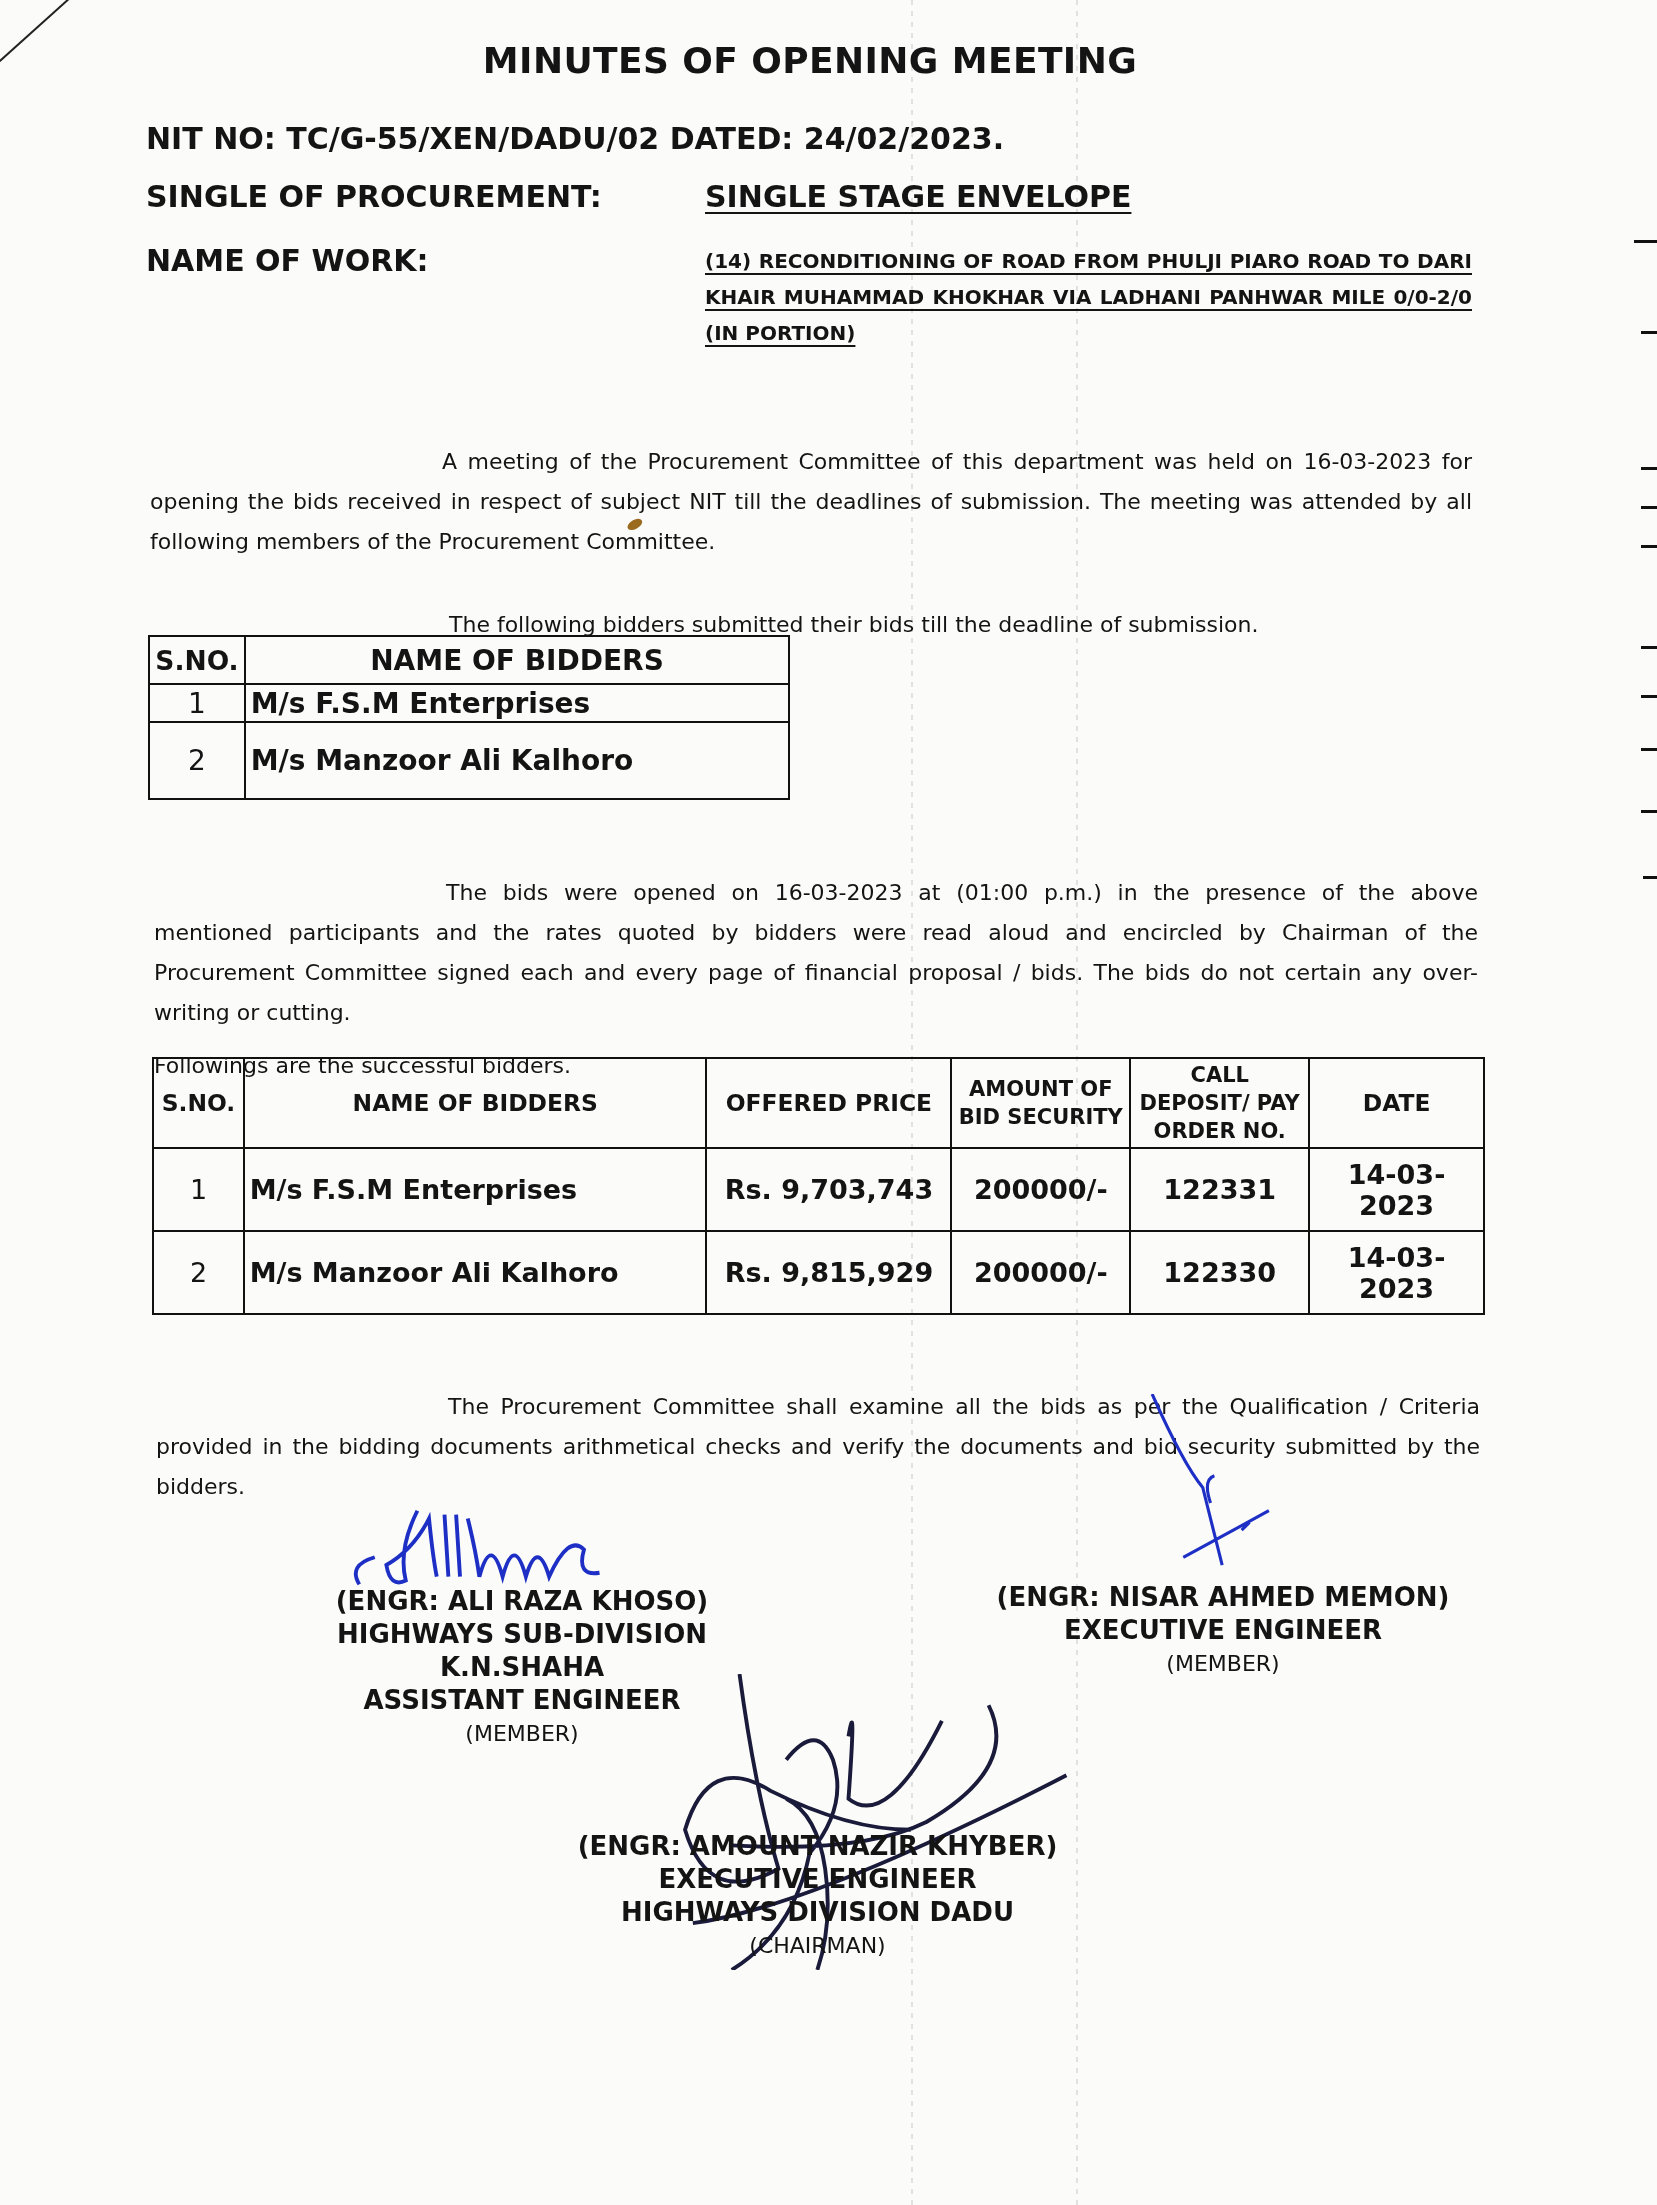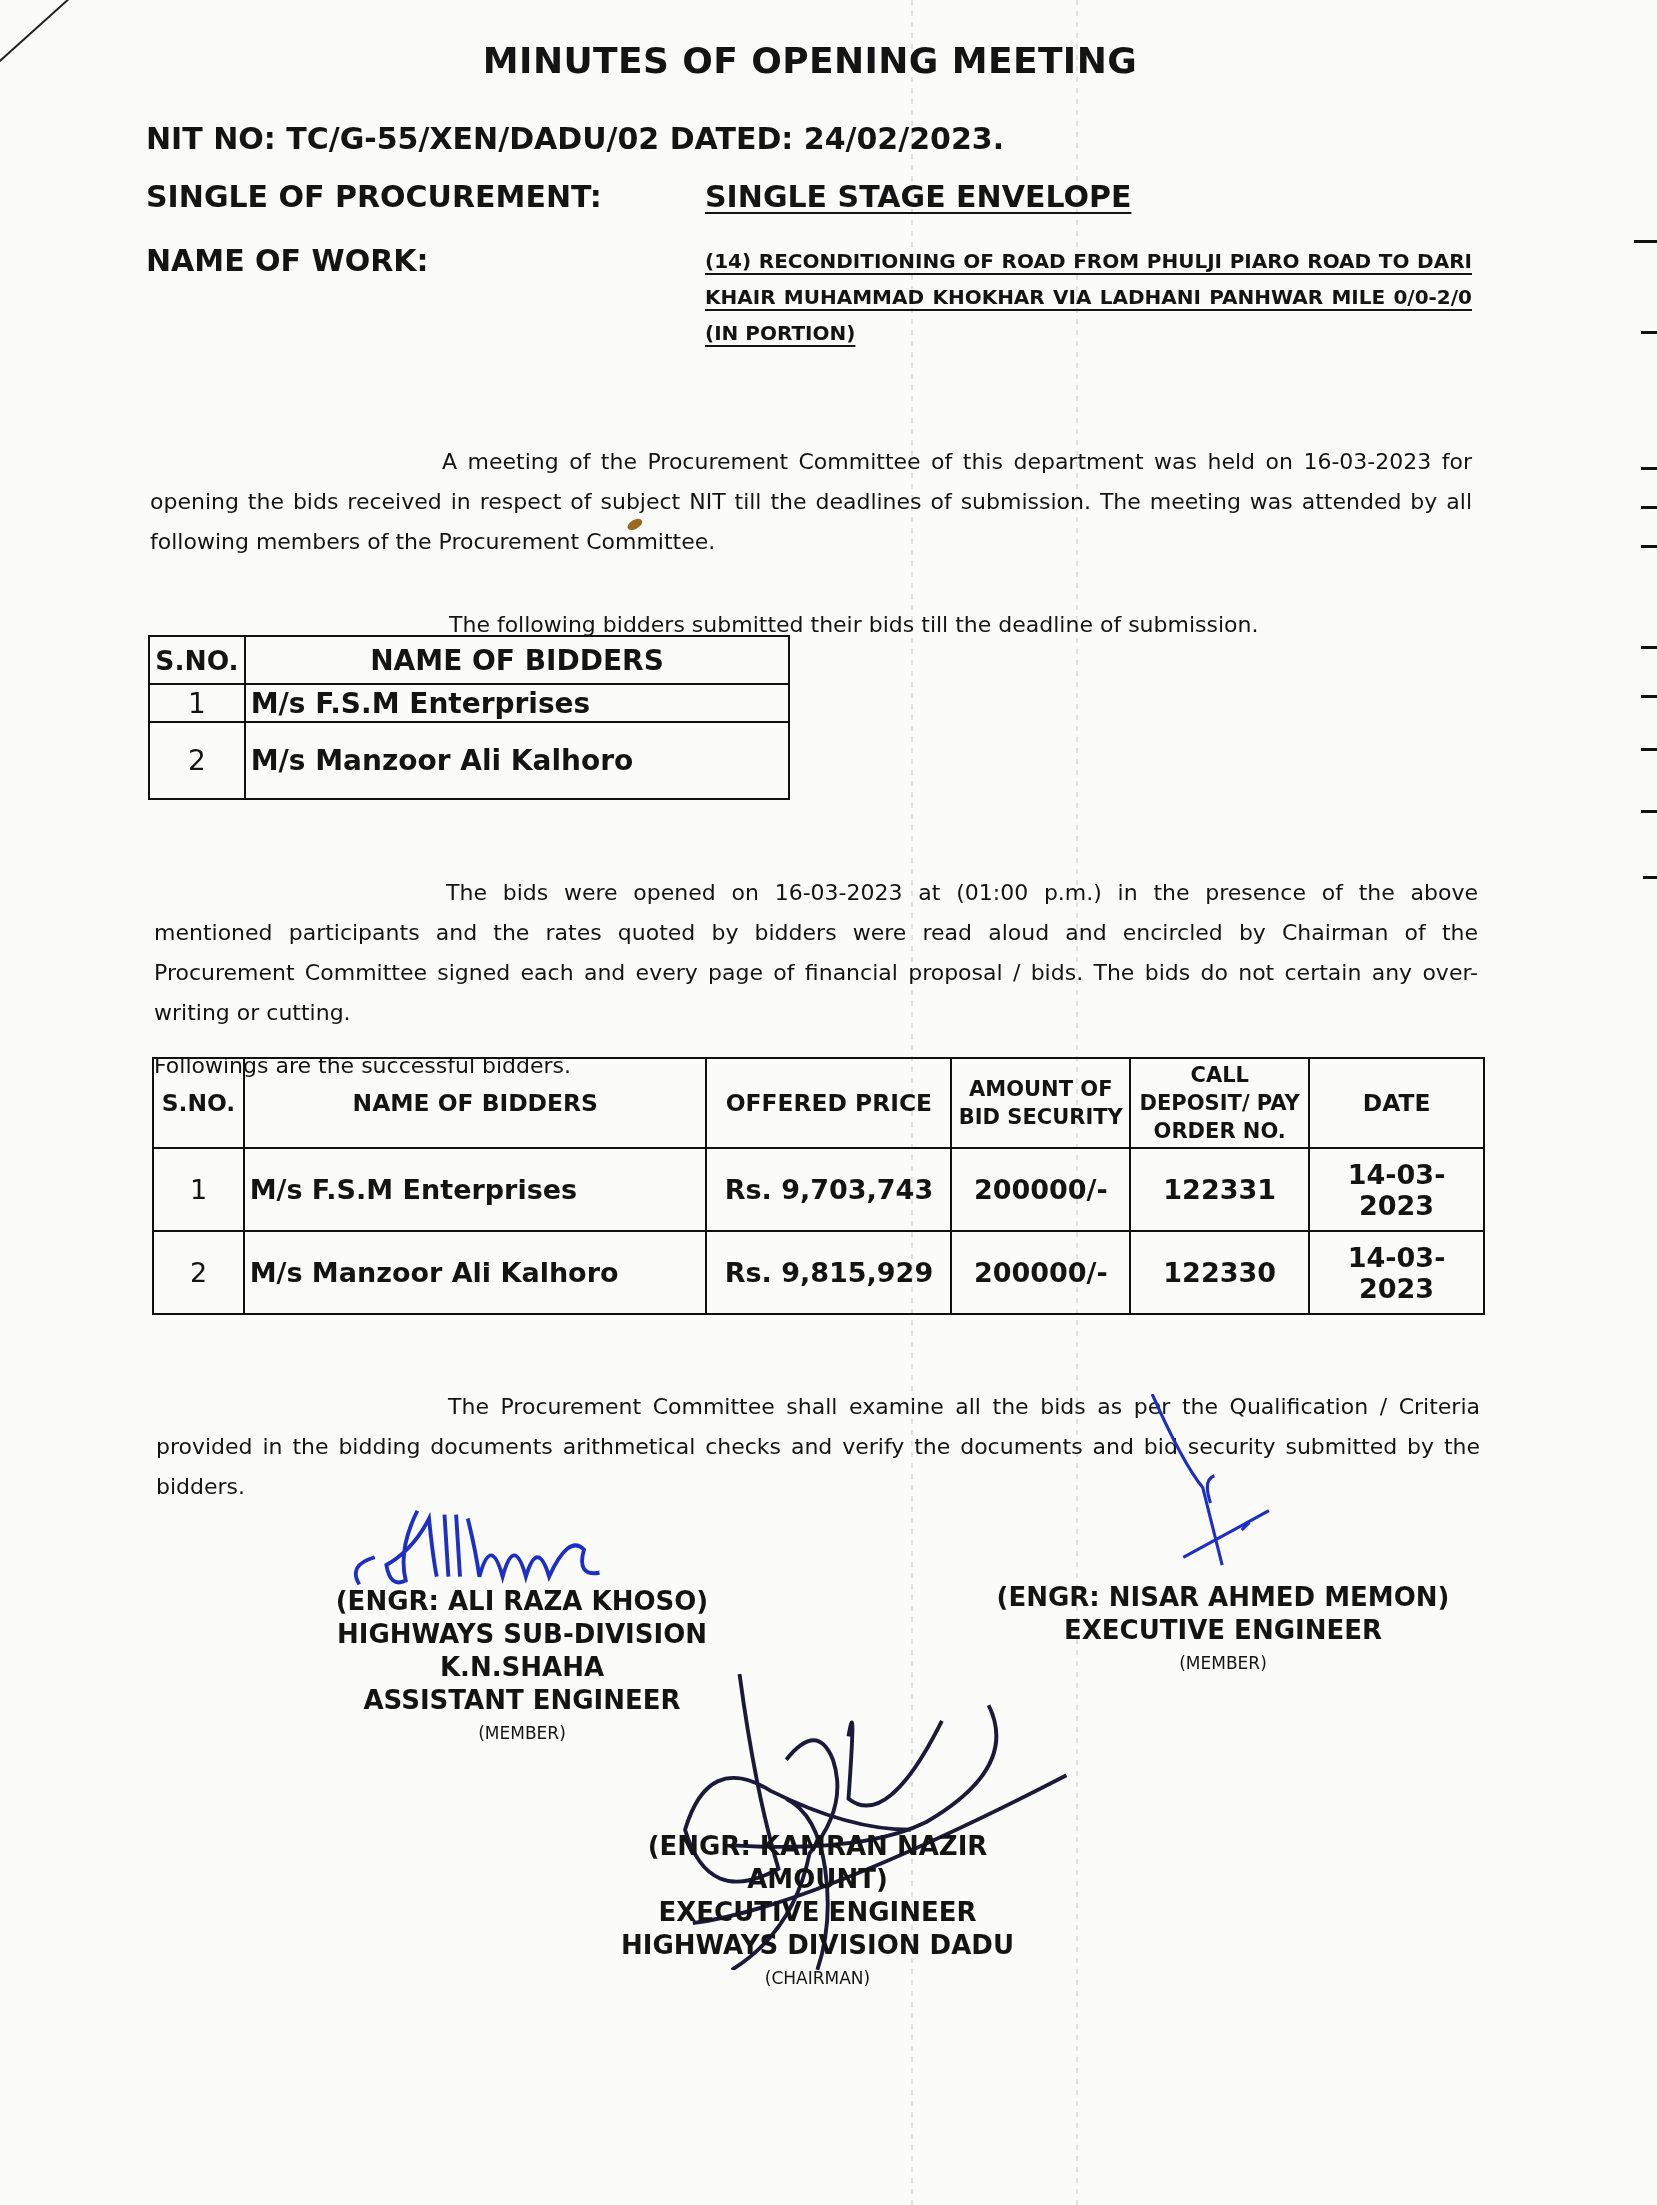--- a/index.html
+++ b/index.html
@@ -36,21 +36,21 @@
   .t1 .nm { padding-left: 4.7px; }
   .t1 tr.r1 td { height: 34px; }
   .t1 tr.r2 td { height: 73px; }
   .t2 { left: 152px; top: 1057px; width: 1333px; font-size: 26.5px; }
   .t2 th { font-weight: bold; font-size: 23.4px; height: 86px; text-align: center; line-height: 28px; }
   .t2 th.small { font-size: 21px; }
   .t2 td { height: 79px; text-align: center; font-weight: bold; font-size: 27px; }
   .t2 td.sn { font-weight: normal; width: 87px; }
   .t2 td.nm { text-align: left; padding-left: 4.7px; }
   .sig-block { position: absolute; text-align: center; font-weight: bold; font-size: 26px; line-height: 33px; }
-  .sig-block .role { font-weight: normal; font-size: 17px; text-align: center; }
+  .sig-block .role { font-weight: normal; font-size: 22px; text-align: center; }
   .sig { position: absolute; }
   .stain { position: absolute; left: 627px; top: 520px; width: 15.6px; height: 9.3px; background: #9a6a1e; border-radius: 50%; transform: rotate(-30deg); }
   .edge { position: absolute; right: 0; top: 0; width: 45px; height: 1402px; }
   .edge div { position: absolute; right: 0; height: 3.1px; background: #111; }
 </style>
 </head>
 <body>
 
 <div class="fold" style="left:911px"></div>
 <div class="fold" style="left:1076px"></div>
@@ -134,21 +134,21 @@
   <div>HIGHWAYS SUB-DIVISION K.N.SHAHA</div>
   <div>ASSISTANT ENGINEER</div>
   <div class="role">(MEMBER)</div>
 </div>
 <div class="sig-block" style="left:958px; top:1581px; width:530px;">
   <div>(ENGR: NISAR AHMED MEMON)</div>
   <div>EXECUTIVE ENGINEER</div>
   <div class="role">(MEMBER)</div>
 </div>
 <div class="sig-block" style="left:576px; top:1830px; width:483px;">
-  <div>(ENGR: KAMRAN NAZIR AMOUNT)</div>
+  <div>(ENGR: AMOUNT NAZIR KHYBER)</div>
   <div>EXECUTIVE ENGINEER</div>
   <div>HIGHWAYS DIVISION DADU</div>
   <div class="role">(CHAIRMAN)</div>
 </div>
 
 <div class="edge">
   <div style="top:240px; width:23.4px;"></div>
   <div style="top:331px; width:15.6px;"></div>
   <div style="top:467px; width:15.6px;"></div>
   <div style="top:506px; width:15.6px;"></div>

